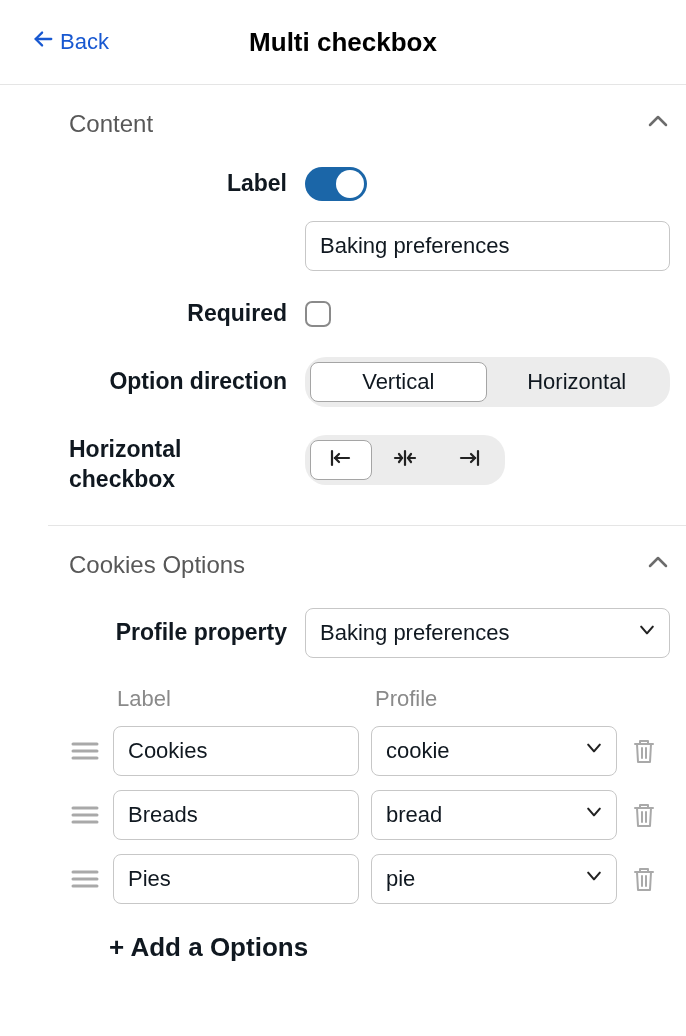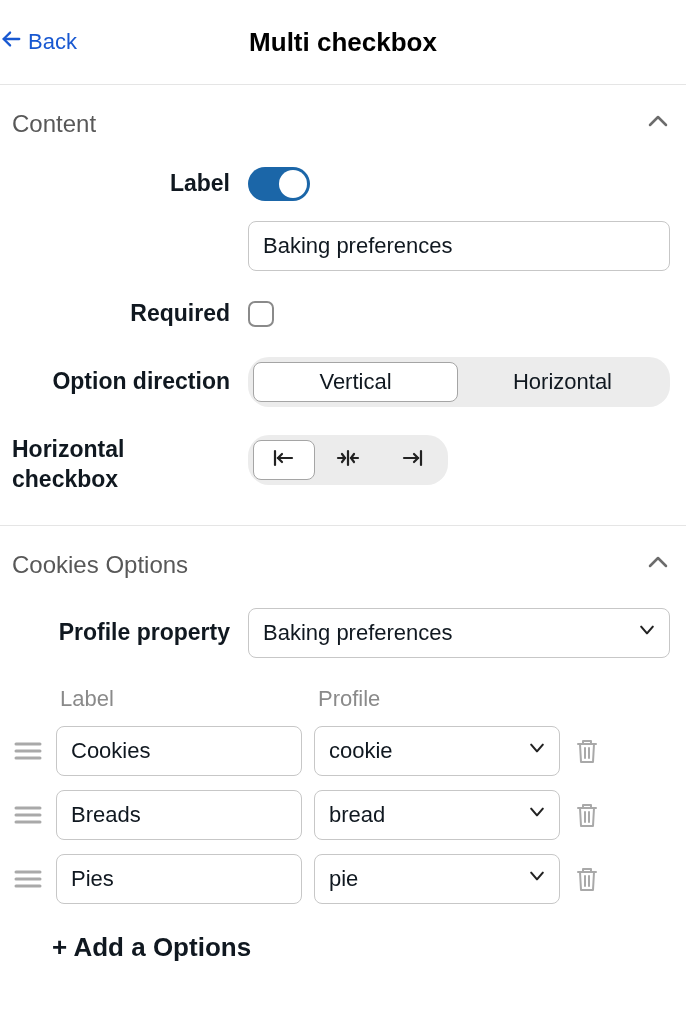--- a/index.html
+++ b/index.html
@@ -10,21 +10,21 @@
     font-size: 21px;
     color: #101820;
     background: #fff;
   }
 
   
   .header {
     display: flex;
     align-items: center;
     height: 85px;
-    padding: 0 0;
+    padding: 0 32px;
     border-bottom: 1px solid #e5e5e5;
     position: relative;
   }
   .back-btn {
     display: inline-flex;
     align-items: center;
     gap: 6px;
     color: #1858d1;
     cursor: pointer;
     font-size: 22px;
@@ -33,22 +33,23 @@
   .page-title {
     position: absolute;
     left: 50%; transform: translateX(-50%);
     font-weight: 600;
     font-size: 26px;
     color:#000;
   }
 
   
   .section {
-    padding: 24px 16px 30px 12px;
+    padding: 24px 16px 30px 21px;
     border-bottom: 1px solid #e5e5e5;
+    margin-left: 48px;
   }
   .section-header {
     display: flex;
     justify-content: space-between;
     align-items: center;
     color: #585858;
     font-size: 24px;
   }
   .section-header svg { width: 24px; height: 24px; color:#6c6c6c; }
 

